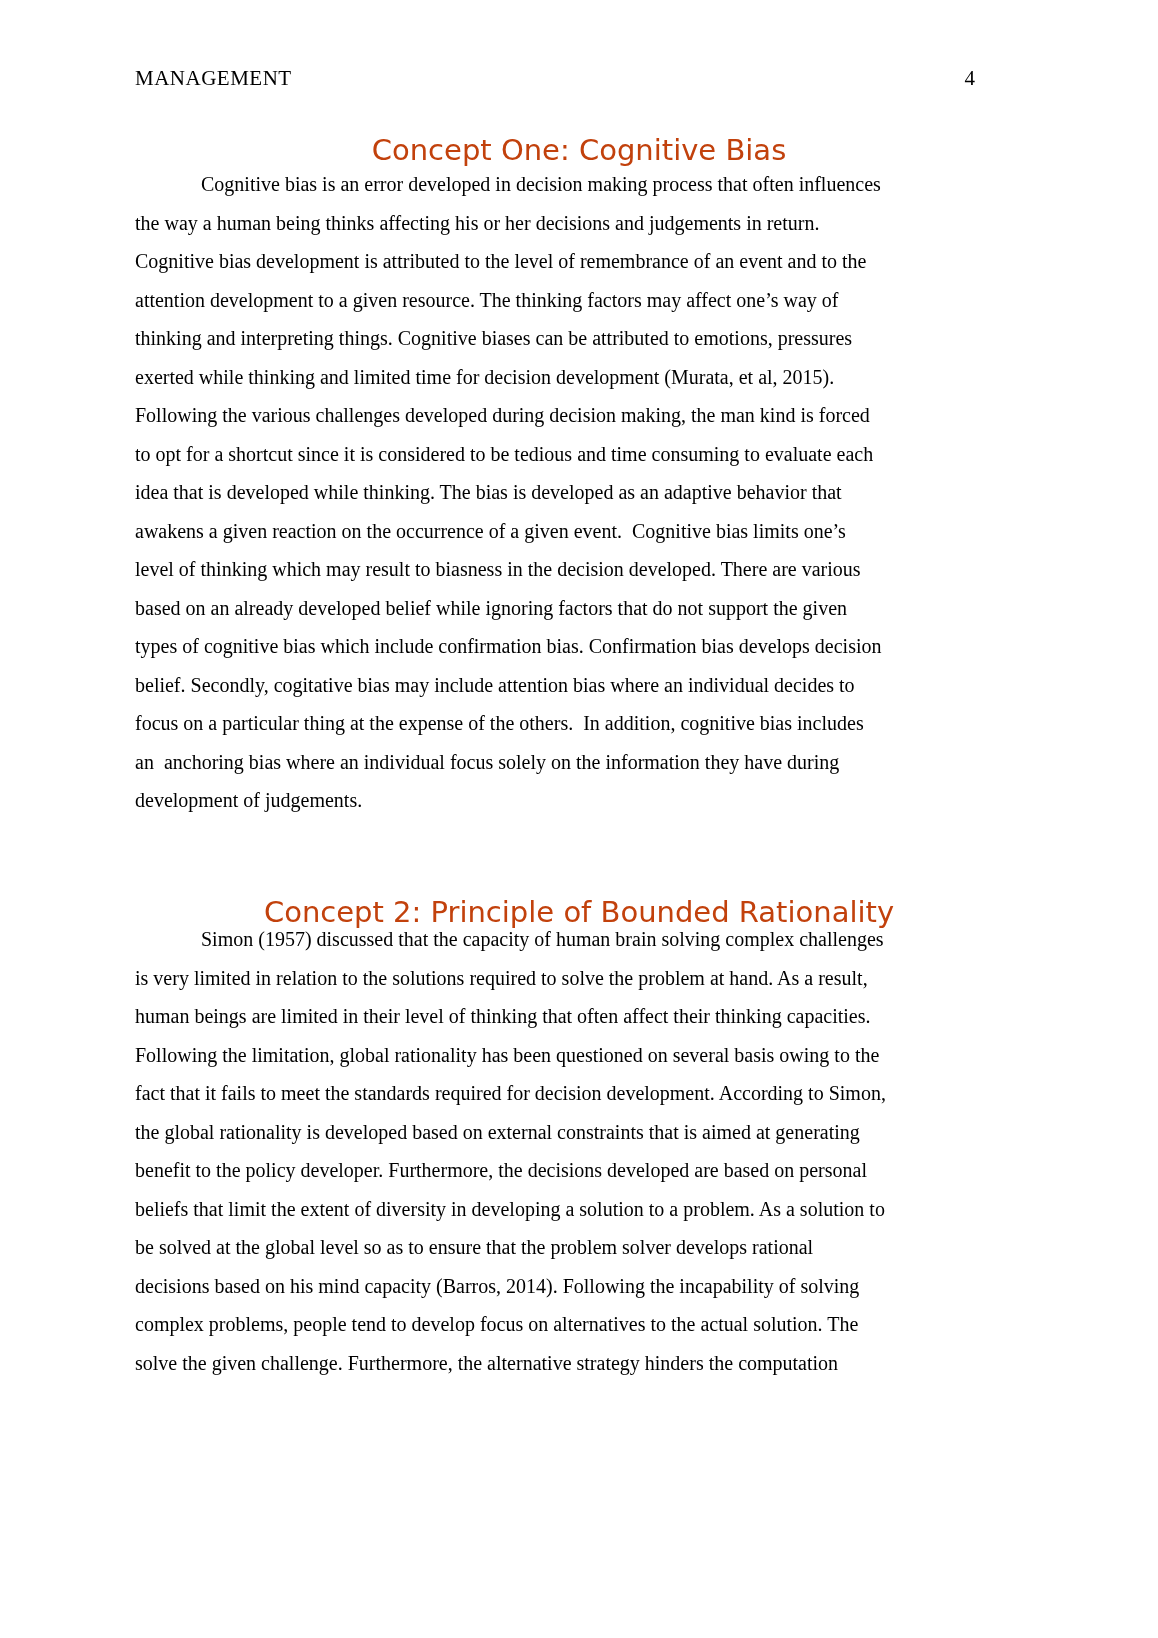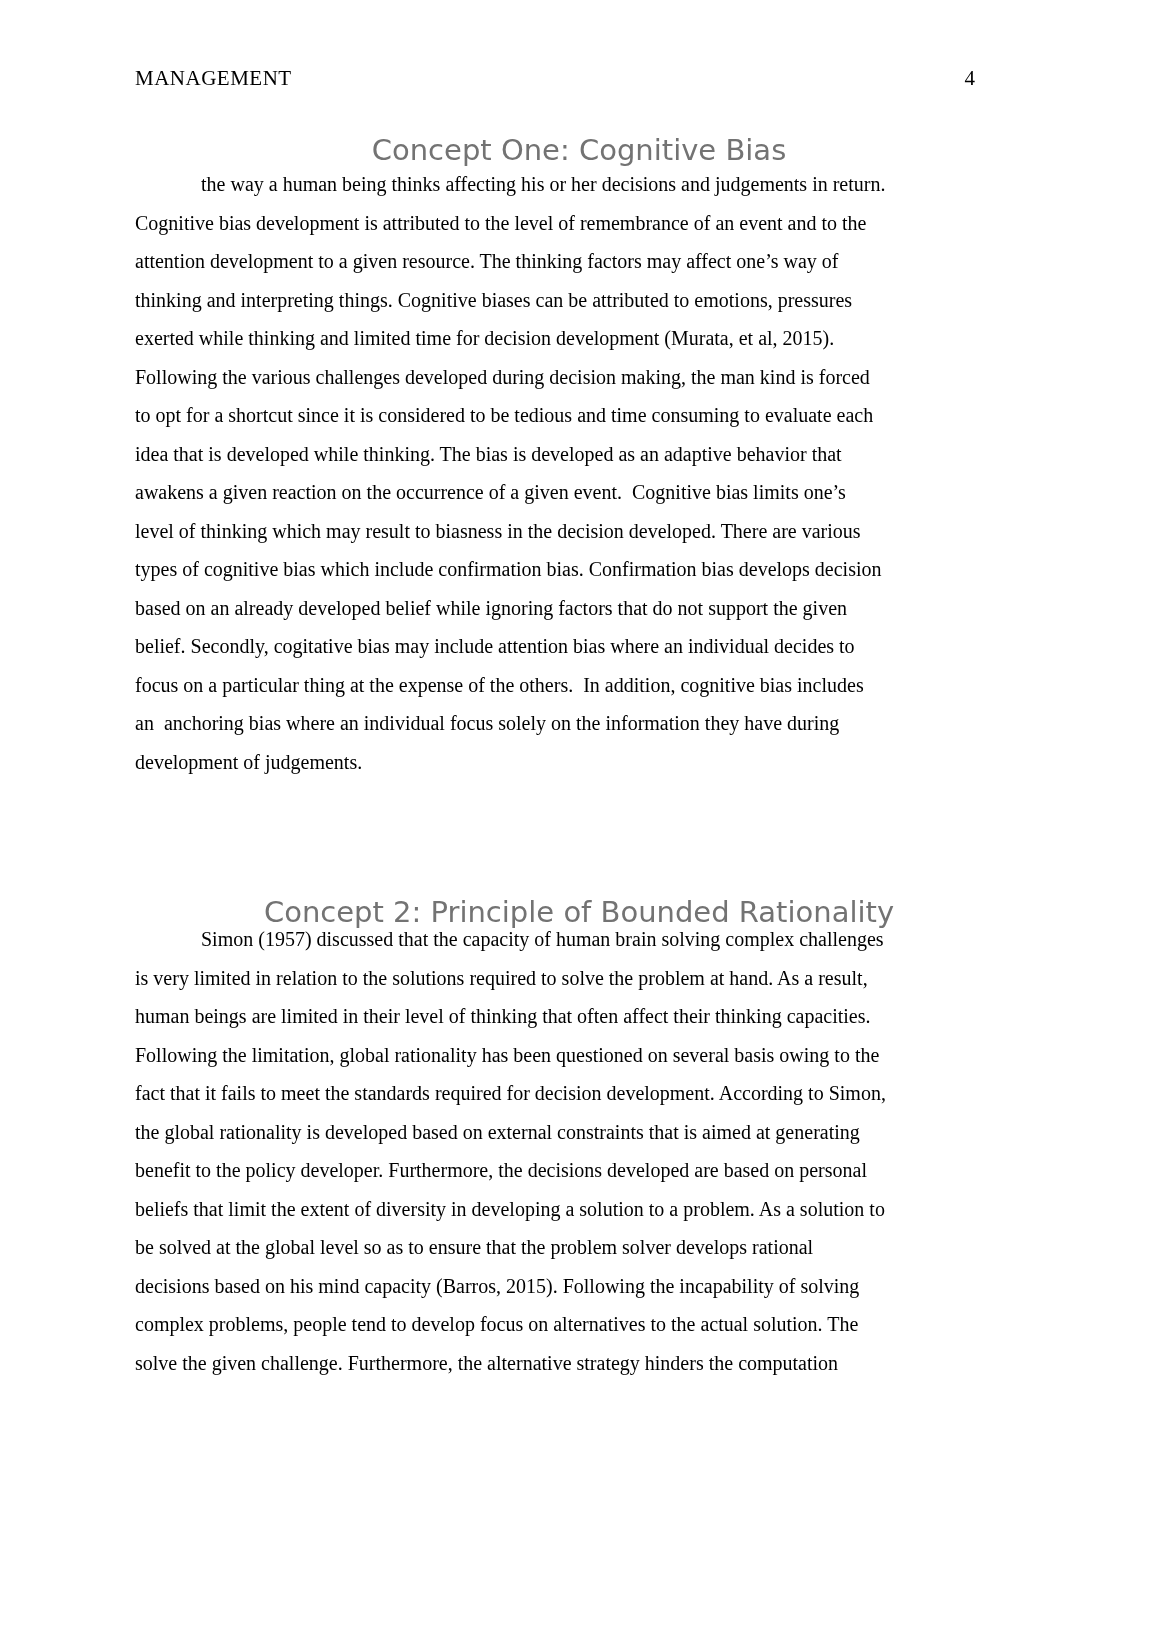--- a/index.html
+++ b/index.html
@@ -35,21 +35,21 @@
   .section-heading {
     position: absolute;
     left: 135px;
     width: 888px;
     margin: 0;
     text-align: center;
     font-family: "DejaVu Sans", "Liberation Sans", sans-serif;
     font-weight: 500;
     font-size: 29px;
     line-height: 40px;
-    color: #737373;
+    color: #c2410c;
   }
   .heading-1 { top: 130px; }
   .heading-2 { top: 892px; }
   .paragraph {
     position: absolute;
     left: 135px;
     width: 900px;
     font-size: 20px;
     line-height: 38.5px;
   }
@@ -67,48 +67,49 @@
 
 <div class="page">
 
   <div class="running-head">MANAGEMENT</div>
 
   <div class="page-number">4</div>
 
   <h1 class="section-heading heading-1">Concept One: Cognitive Bias</h1>
 
   <div class="paragraph paragraph-1">
+      <div class="line">Cognitive bias is an error developed in decision making process that often influences</div>
       <div class="line">the way a human being thinks affecting his or her decisions and judgements in return.</div>
       <div class="line">Cognitive bias development is attributed to the level of remembrance of an event and to the</div>
       <div class="line">attention development to a given resource. The thinking factors may affect one’s way of</div>
       <div class="line">thinking and interpreting things. Cognitive biases can be attributed to emotions, pressures</div>
       <div class="line">exerted while thinking and limited time for decision development (Murata, et al, 2015).</div>
       <div class="line">Following the various challenges developed during decision making, the man kind is forced</div>
       <div class="line">to opt for a shortcut since it is considered to be tedious and time consuming to evaluate each</div>
       <div class="line">idea that is developed while thinking. The bias is developed as an adaptive behavior that</div>
       <div class="line">awakens a given reaction on the occurrence of a given event.  Cognitive bias limits one’s</div>
       <div class="line">level of thinking which may result to biasness in the decision developed. There are various</div>
+      <div class="line">based on an already developed belief while ignoring factors that do not support the given</div>
       <div class="line">types of cognitive bias which include confirmation bias. Confirmation bias develops decision</div>
-      <div class="line">based on an already developed belief while ignoring factors that do not support the given</div>
       <div class="line">belief. Secondly, cogitative bias may include attention bias where an individual decides to</div>
       <div class="line">focus on a particular thing at the expense of the others.  In addition, cognitive bias includes</div>
       <div class="line">an  anchoring bias where an individual focus solely on the information they have during</div>
       <div class="line">development of judgements.</div>
     </div>
 
   <h1 class="section-heading heading-2">Concept 2: Principle of Bounded Rationality</h1>
 
   <div class="paragraph paragraph-2">
       <div class="line">Simon (1957) discussed that the capacity of human brain solving complex challenges</div>
       <div class="line">is very limited in relation to the solutions required to solve the problem at hand. As a result,</div>
       <div class="line">human beings are limited in their level of thinking that often affect their thinking capacities.</div>
       <div class="line">Following the limitation, global rationality has been questioned on several basis owing to the</div>
       <div class="line">fact that it fails to meet the standards required for decision development. According to Simon,</div>
       <div class="line">the global rationality is developed based on external constraints that is aimed at generating</div>
       <div class="line">benefit to the policy developer. Furthermore, the decisions developed are based on personal</div>
       <div class="line">beliefs that limit the extent of diversity in developing a solution to a problem. As a solution to</div>
       <div class="line">be solved at the global level so as to ensure that the problem solver develops rational</div>
-      <div class="line">decisions based on his mind capacity (Barros, 2015). Following the incapability of solving</div>
+      <div class="line">decisions based on his mind capacity (Barros, 2014). Following the incapability of solving</div>
       <div class="line">complex problems, people tend to develop focus on alternatives to the actual solution. The</div>
       <div class="line">solve the given challenge. Furthermore, the alternative strategy hinders the computation</div>
     </div>
 
 </div>
 
 </body></html>

